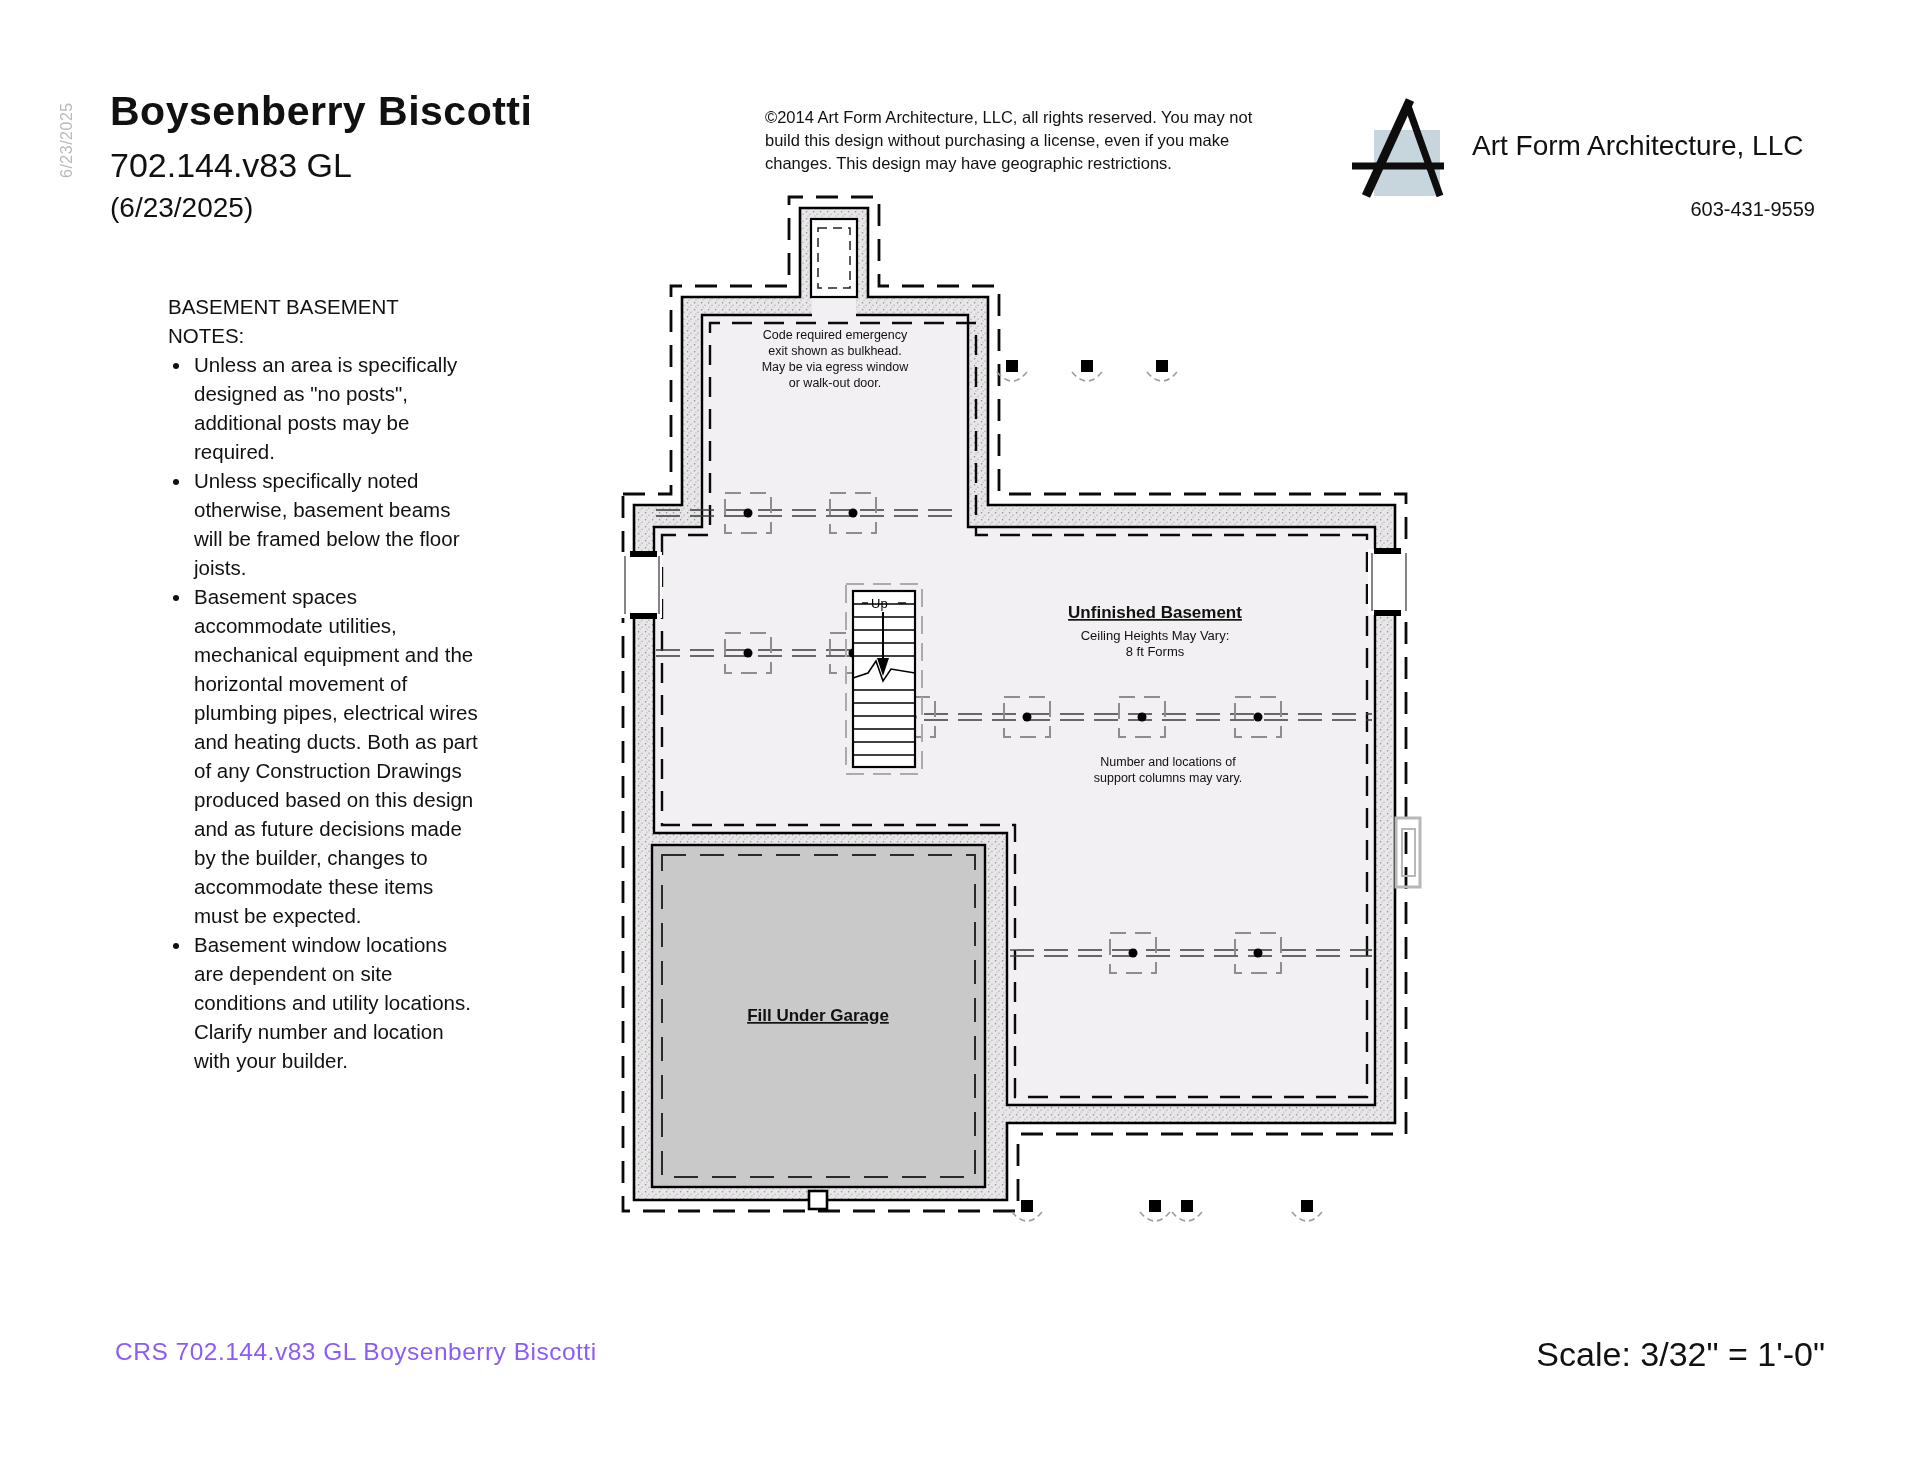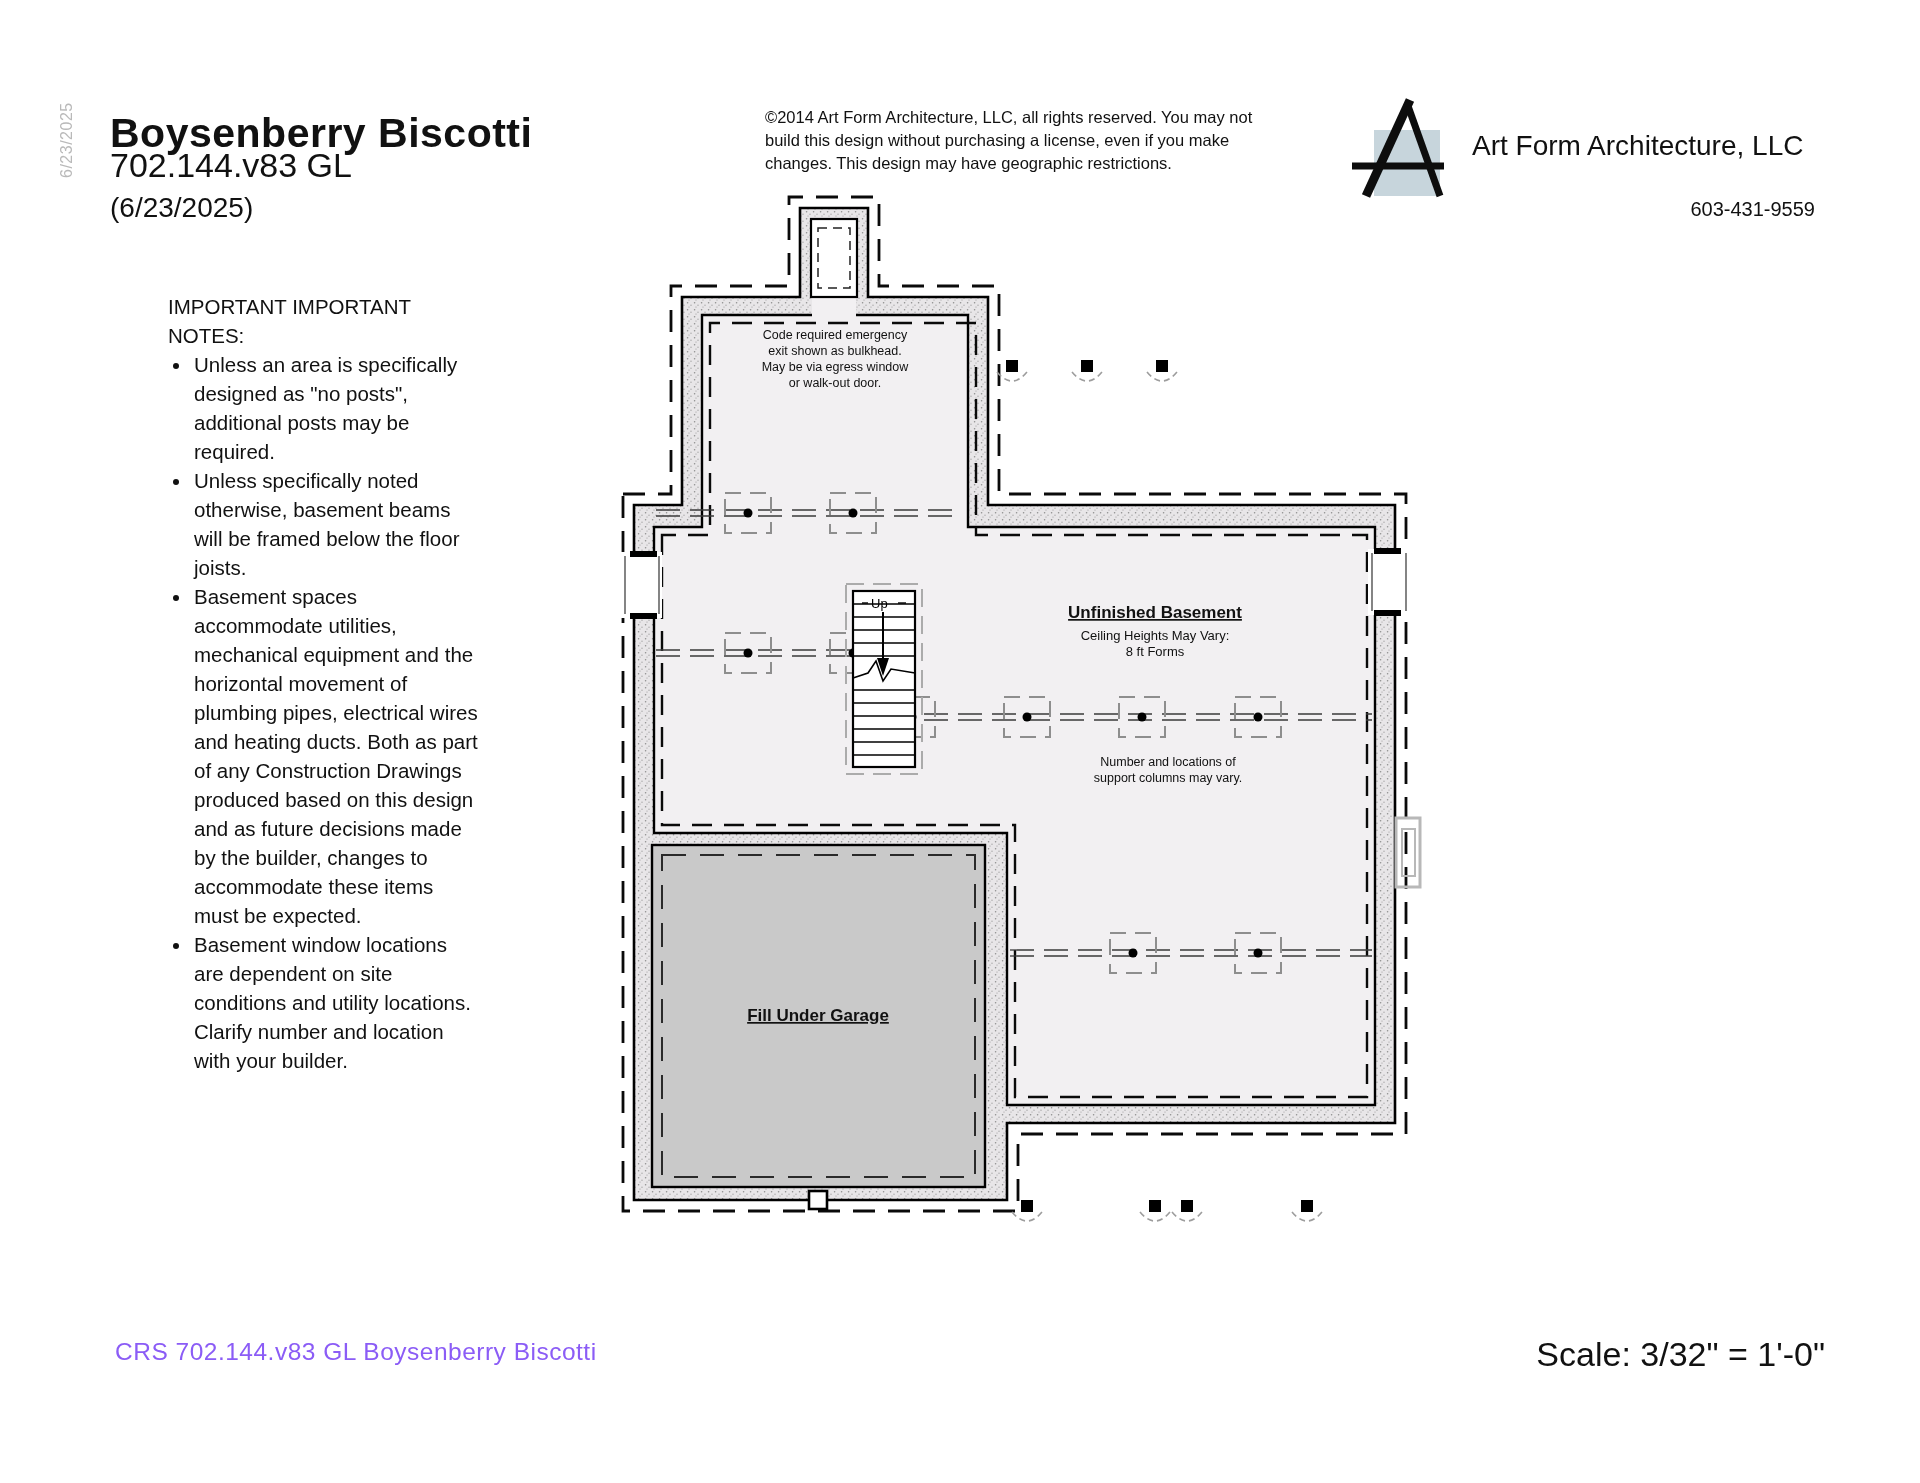--- a/index.html
+++ b/index.html
@@ -1,21 +1,21 @@
 <!DOCTYPE html>
 <html><head>
 <meta charset="utf-8">
 <style>
   html,body{margin:0;padding:0;background:#ffffff;}
   #page{position:relative;width:1920px;height:1483px;background:#ffffff;overflow:hidden;
         font-family:"Liberation Sans", sans-serif;color:#111;}
   .abs{position:absolute;}
   #vert-date{left:58px;top:178px;transform:rotate(-90deg);transform-origin:top left;
              color:#b9b9b9;font-size:16px;letter-spacing:.5px;}
-  #title{left:110px;top:88px;font-size:41px;font-weight:bold;letter-spacing:.5px;margin-top:22px;}
+  #title{left:110px;top:88px;font-size:41px;font-weight:bold;letter-spacing:.5px;}
   #plan-number{left:110px;top:146px;font-size:34px;text-align:center;}
   #header-date{left:110px;top:192px;font-size:28px;}
   #copyright{left:765px;top:106px;width:488px;font-size:16.5px;line-height:1.4;}
   #firm-name{left:1472px;top:130px;font-size:28px;}
   #phone{left:1600px;top:198px;width:215px;font-size:20px;text-align:right;}
   #notes{left:168px;top:292px;width:312px;font-size:20.5px;line-height:29px;}
   #notes-heading{margin:0;}
   #notes ul{margin:0;padding:0 0 0 24px;list-style:disc;}
   #notes li{margin:0;padding-left:2px;}
   #drawing-title{left:1180px;top:1280px;width:645px;font-size:42px;font-weight:bold;text-align:right;}
@@ -39,21 +39,21 @@
     <g stroke="#0d0d0d" fill="none">
       <path d="M58 8 L14 104" stroke-width="9"></path>
       <path d="M56 14 L88 104" stroke-width="7"></path>
       <path d="M0 74 L92 74" stroke-width="7"></path>
     </g>
   </svg>
   <div class="abs" id="firm-name">Art Form Architecture, LLC</div>
   <div class="abs" id="phone">603-431-9559</div>
 
   <div class="abs" id="notes">
-    <p id="notes-heading">IMPORTANT IMPORTANT NOTES:</p>
+    <p id="notes-heading">BASEMENT BASEMENT NOTES:</p>
     <ul>
       <li>Unless an area is specifically designed as "no posts", additional posts may be required.</li>
       <li>Unless specifically noted otherwise, basement beams will be framed below the floor joists.</li>
       <li>Basement spaces accommodate utilities, mechanical equipment and the horizontal movement of plumbing pipes, electrical wires and heating ducts. Both as part of any Construction Drawings produced based on this design and as future decisions made by the builder, changes to accommodate these items must be expected.</li>
       <li>Basement window locations are dependent on site conditions and utility locations.  Clarify number and location with your builder.</li>
     </ul>
   </div>
 
   <svg class="abs" style="left:600px;top:160px;" width="880" height="1090" viewBox="600 160 880 1090">
     <defs>

